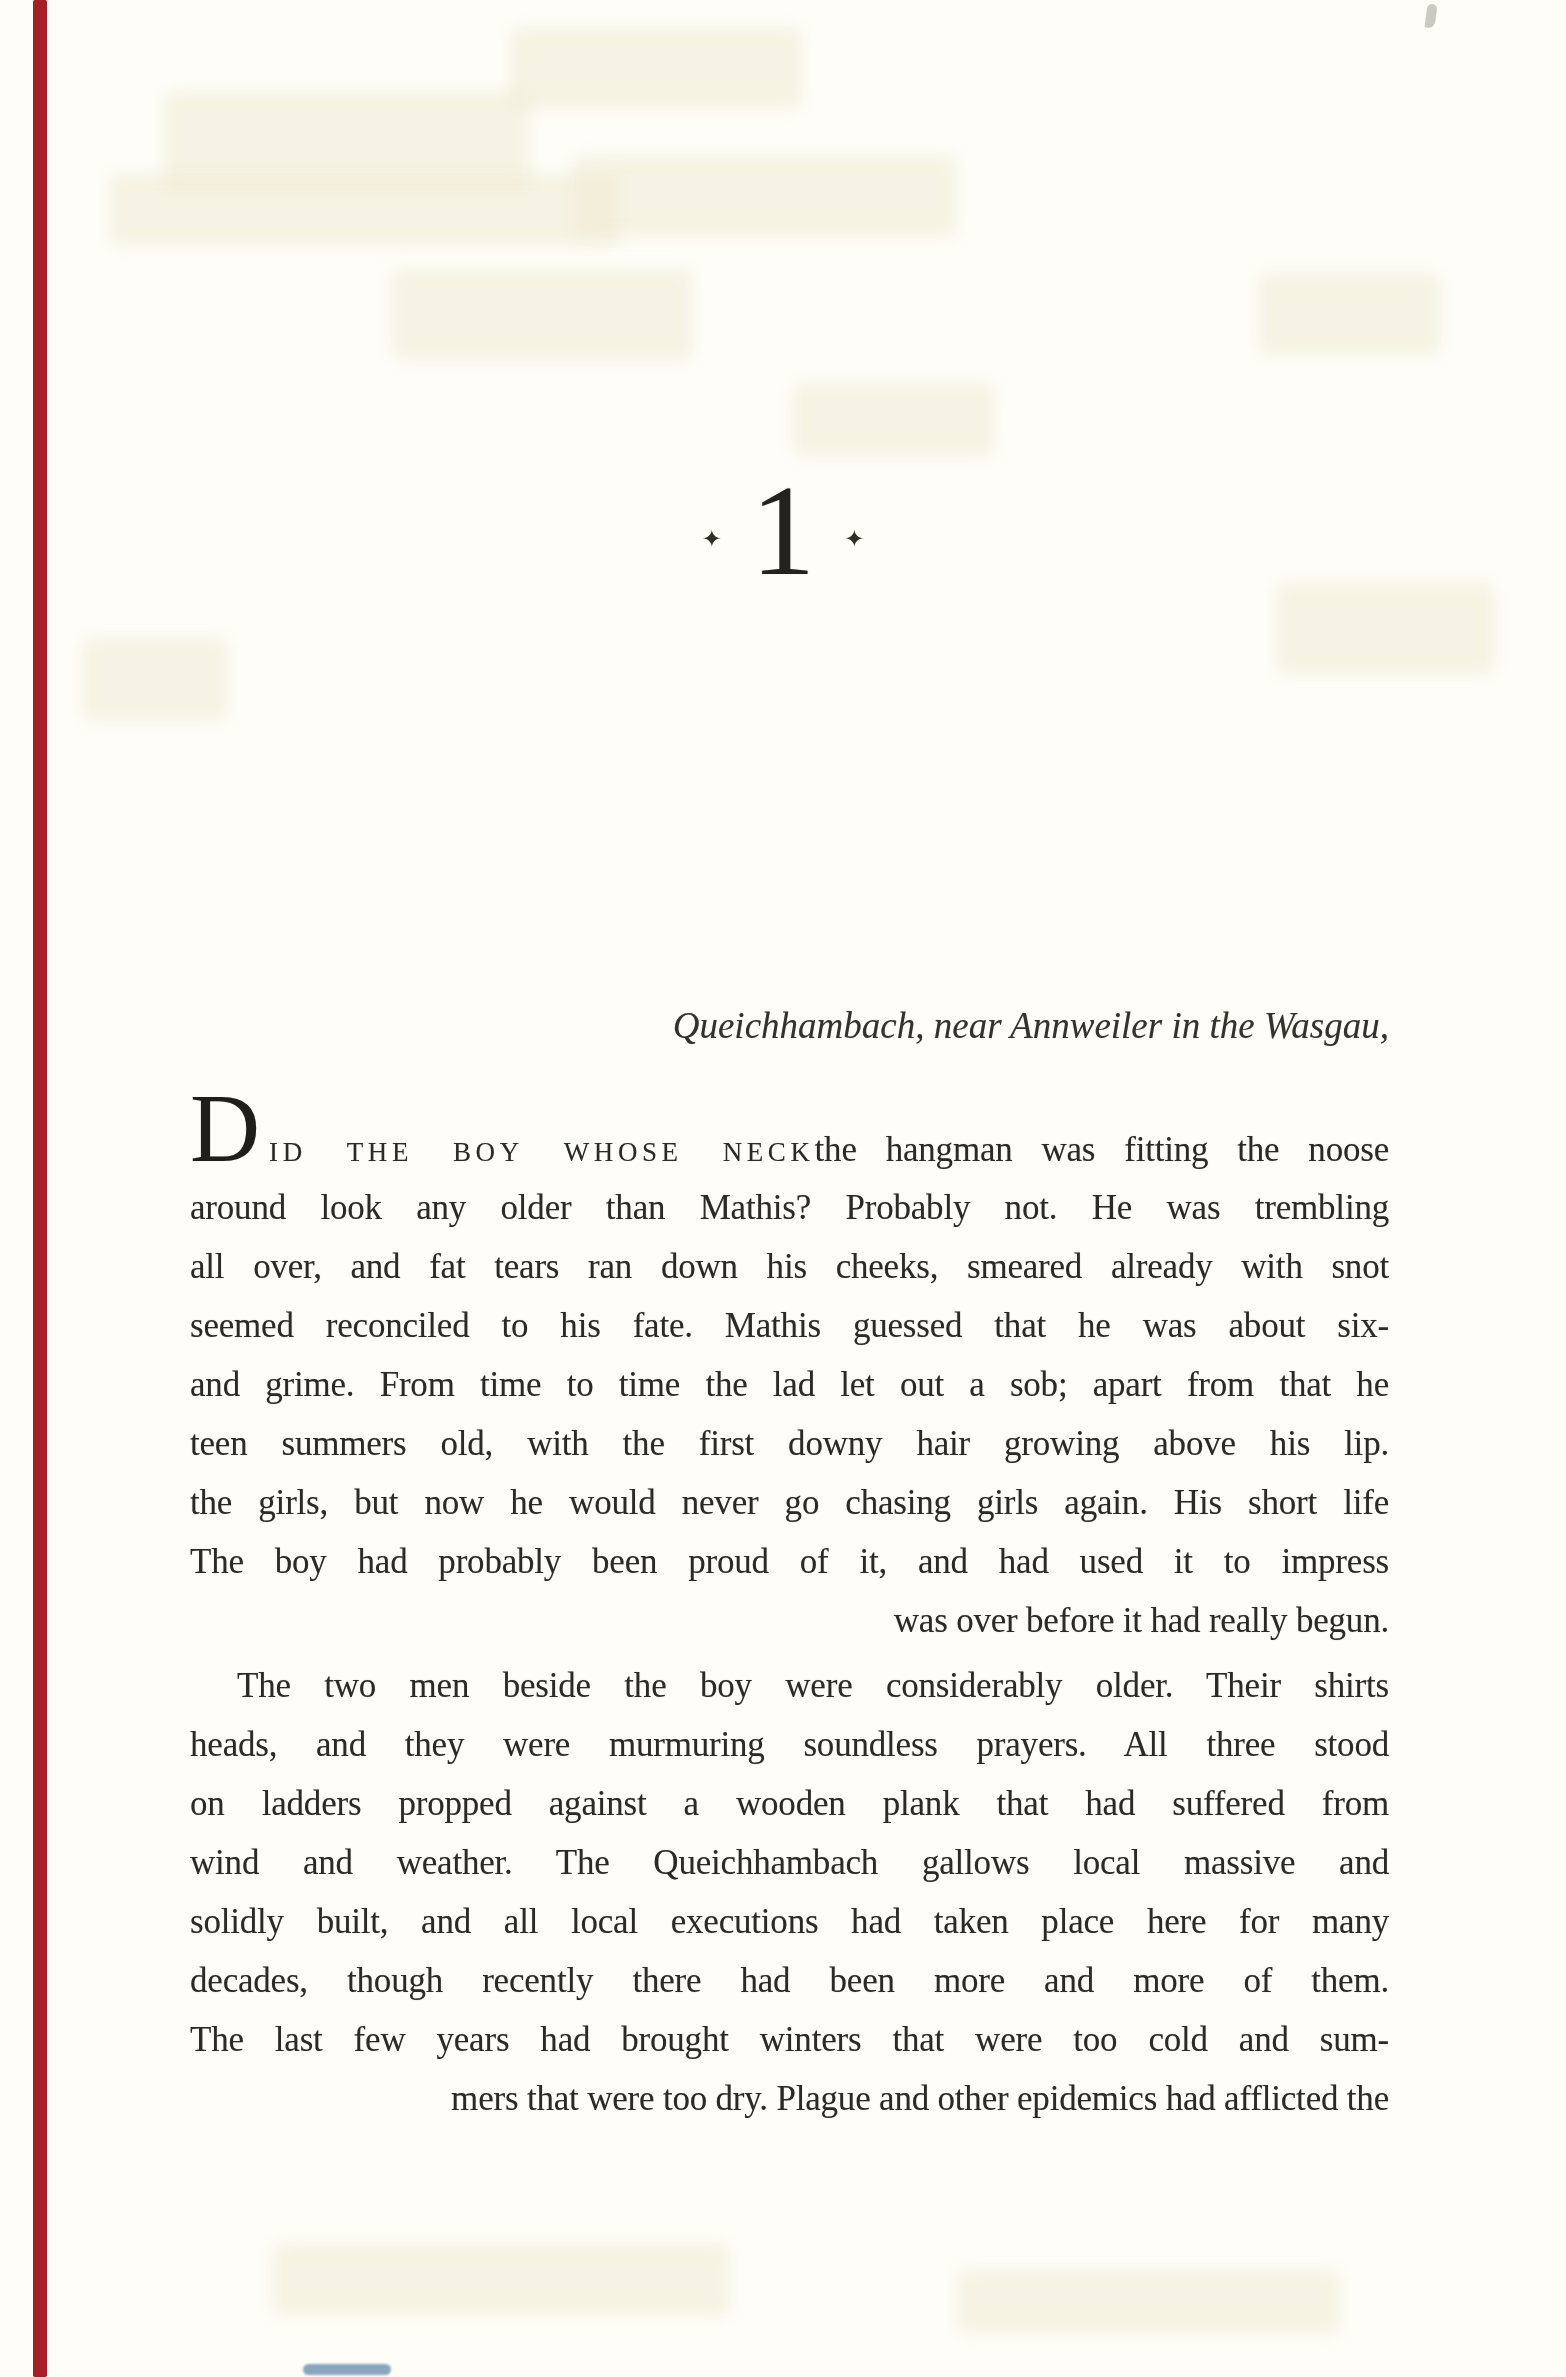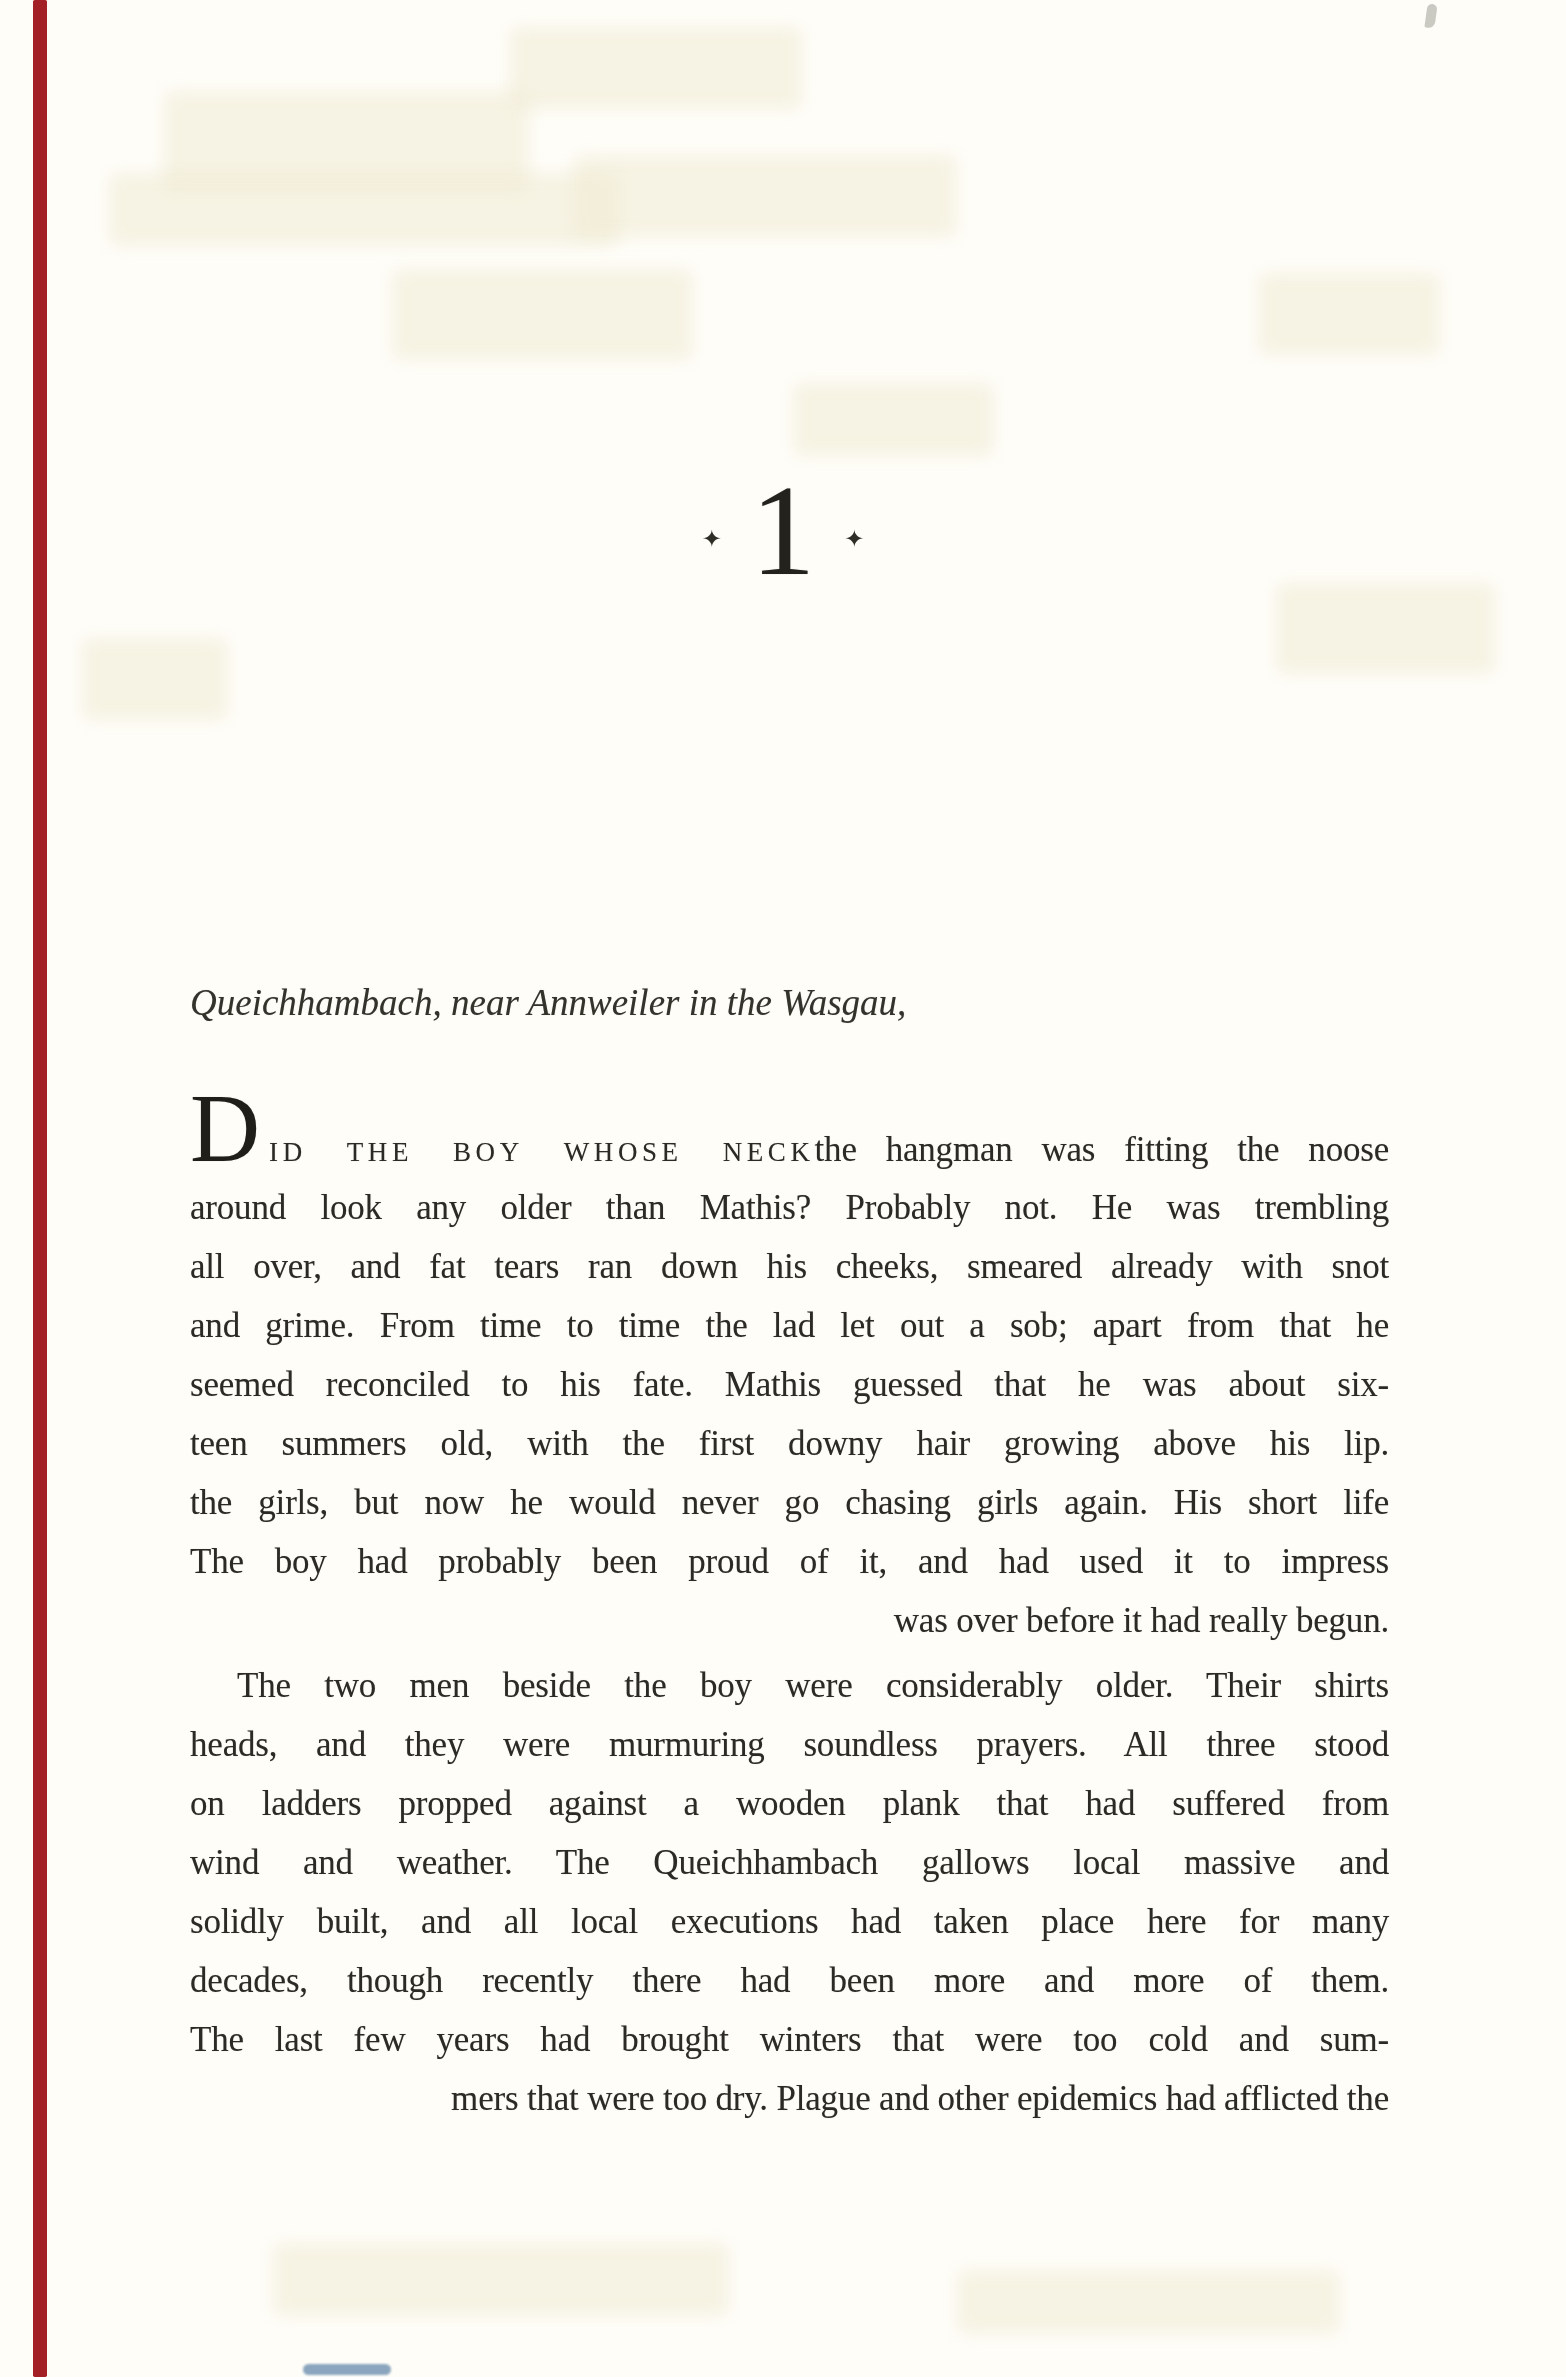--- a/index.html
+++ b/index.html
@@ -36,22 +36,22 @@
   }
   .chapter-number{
     font-size:129px;line-height:1;color:#23221c;
     text-shadow:0 0 0.9px rgba(30,30,25,.4);
   }
   .ornament{
     font-size:24px;color:#2e2d26;transform:translateY(9px);
   }
   
   .epigraph{
-    position:absolute;left:190px;top:973px;width:1199px;
-    text-align:left;font-style:italic;font-size:37px;line-height:59px;
+    position:absolute;left:190px;top:996px;width:1199px;
+    text-align:right;font-style:italic;font-size:37px;line-height:59px;
     color:#33322b;text-shadow:0 0 0.9px rgba(40,40,35,.3);
   }
   
   .body-block{
     position:absolute;left:190px;top:1119px;width:1199px;
     font-size:35px;letter-spacing:-0.2px;
     color:#2b2a24;text-shadow:0 0 0.9px rgba(40,40,35,.28);
   }
   .line{
     height:59px;line-height:59px;
@@ -99,22 +99,22 @@
   </div>
 
   <div class="epigraph">
     <div>Queichhambach, near Annweiler in the Wasgau,</div>
   </div>
 
   <div class="body-block">
     <div class="line j"><span class="initial">D</span><span class="sc">id the boy whose neck</span><span>the hangman was fitting the noose</span></div>
     <div class="line j">around look any older than Mathis? Probably not. He was trembling</div>
     <div class="line j">all over, and fat tears ran down his cheeks, smeared already with snot</div>
+    <div class="line j">seemed reconciled to his fate. Mathis guessed that he was about six-</div>
     <div class="line j">and grime. From time to time the lad let out a sob; apart from that he</div>
-    <div class="line j">seemed reconciled to his fate. Mathis guessed that he was about six-</div>
     <div class="line j">teen summers old, with the first downy hair growing above his lip.</div>
     <div class="line j">the girls, but now he would never go chasing girls again. His short life</div>
     <div class="line j">The boy had probably been proud of it, and had used it to impress</div>
     <div class="line last">was over before it had really begun.</div>
     <div class="para-gap"></div>
     <div class="line j indent">The two men beside the boy were considerably older. Their shirts</div>
     <div class="line j">heads, and they were murmuring soundless prayers. All three stood</div>
     <div class="line j">on ladders propped against a wooden plank that had suffered from</div>
     <div class="line j">wind and weather. The Queichhambach gallows local massive and</div>
     <div class="line j">solidly built, and all local executions had taken place here for many</div>

